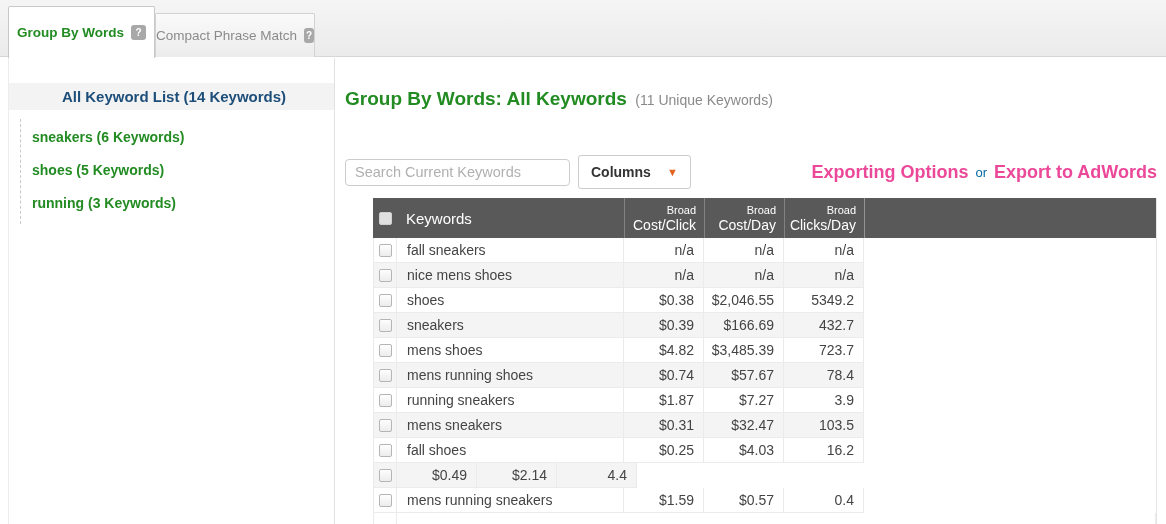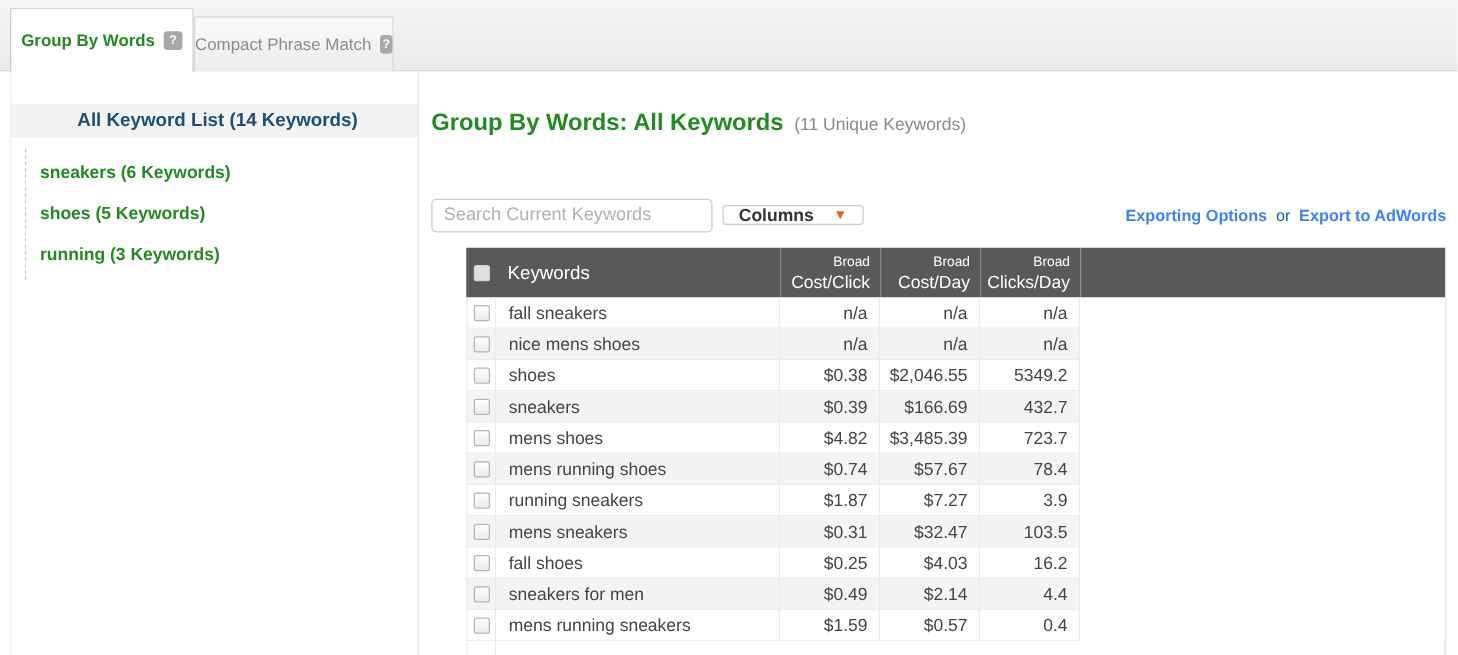--- a/index.html
+++ b/index.html
@@ -84,30 +84,30 @@
   }
   .search {
     width: 225px; height: 27px;
     border: 1px solid #ccc; border-radius: 4px;
     padding: 0 9px; font-size: 14.5px; color: #555;
     font-family: "Liberation Sans", sans-serif;
     outline: none;
   }
   .search::placeholder { color: #b0b0b0; }
   .columns-btn {
-    margin-left: 8px; height: 16px; padding: 0 12px;
+    margin-left: 8px; height: 34px; padding: 0 12px;
     background: #fff; border: 1px solid #ccc; border-radius: 3px;
     font-family: "Liberation Sans", sans-serif;
     font-size: 14px; font-weight: bold; color: #333;
     display: inline-flex; align-items: center; gap: 16px;
     cursor: pointer;
   }
   .caret { color: #e0641e; font-size: 11px; line-height: 1; }
   .spacer { flex: 1; }
-  .export-link { color: #3b82f6; font-weight: bold; font-size: 13px; text-decoration: none; cursor: pointer; white-space: nowrap; }
+  .export-link { color: #ec4899; font-weight: bold; font-size: 18px; text-decoration: none; cursor: pointer; white-space: nowrap; }
   .or { color: #0369a1; font-size: 13px; margin: 0 7px; }
 
   
   .table {
     position: absolute; left: 0; top: 140px; right: 9px; bottom: 0;
     overflow: hidden;
     border-right: 1px solid #e5e5e5;
     padding-left: 28px;
   }
   .thead {
@@ -303,21 +303,20 @@
           <div class="cell c-kw">fall shoes</div>
           <div class="cell c-num">$0.25</div>
           <div class="cell c-num">$4.03</div>
           <div class="cell c-num">16.2</div>
           <div class="cell c-fill"></div>
         </div>
         <div class="row alt">
           <div class="cell c-cb">
             <span class="cb"></span>
           </div>
-          <div class="cell c-kw">sneakers for men</div>
           <div class="cell c-num">$0.49</div>
           <div class="cell c-num">$2.14</div>
           <div class="cell c-num">4.4</div>
           <div class="cell c-fill"></div>
         </div>
         <div class="row">
           <div class="cell c-cb">
             <span class="cb"></span>
           </div>
           <div class="cell c-kw">mens running sneakers</div>

